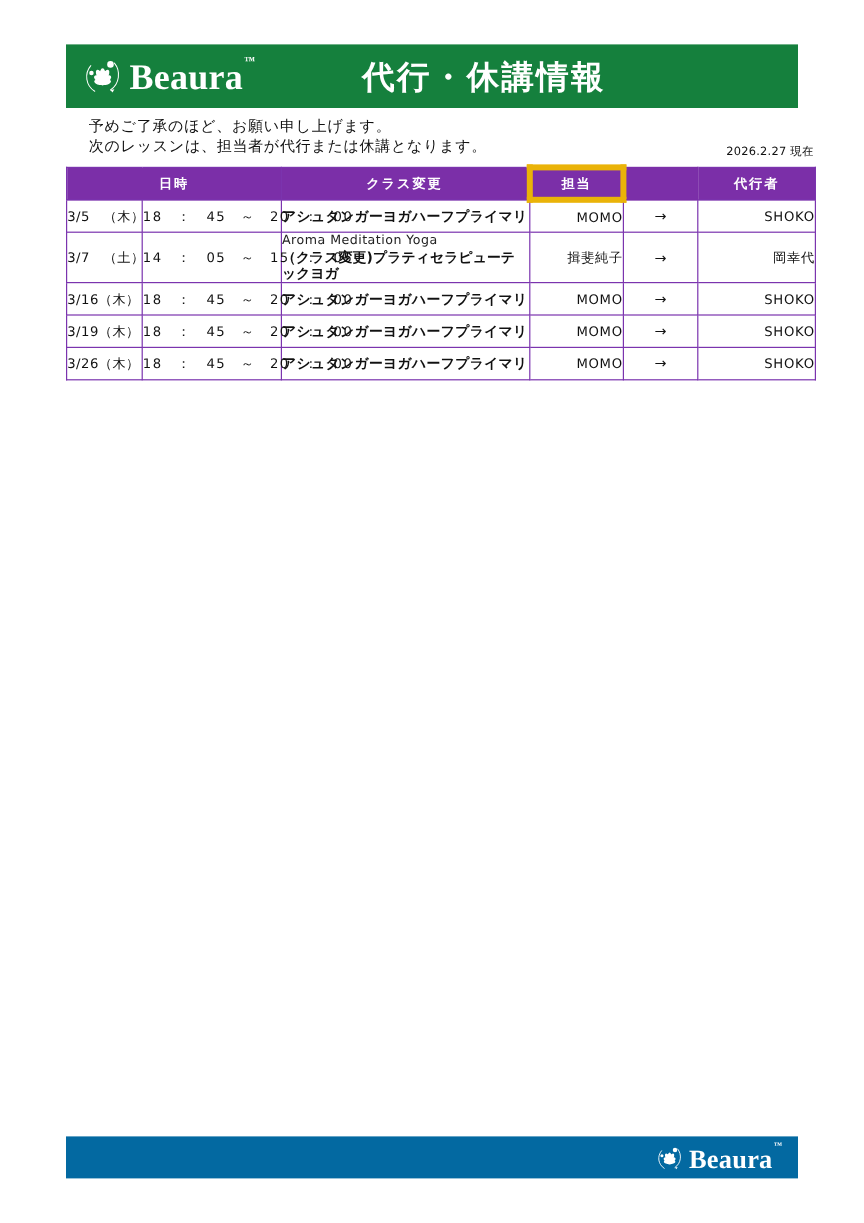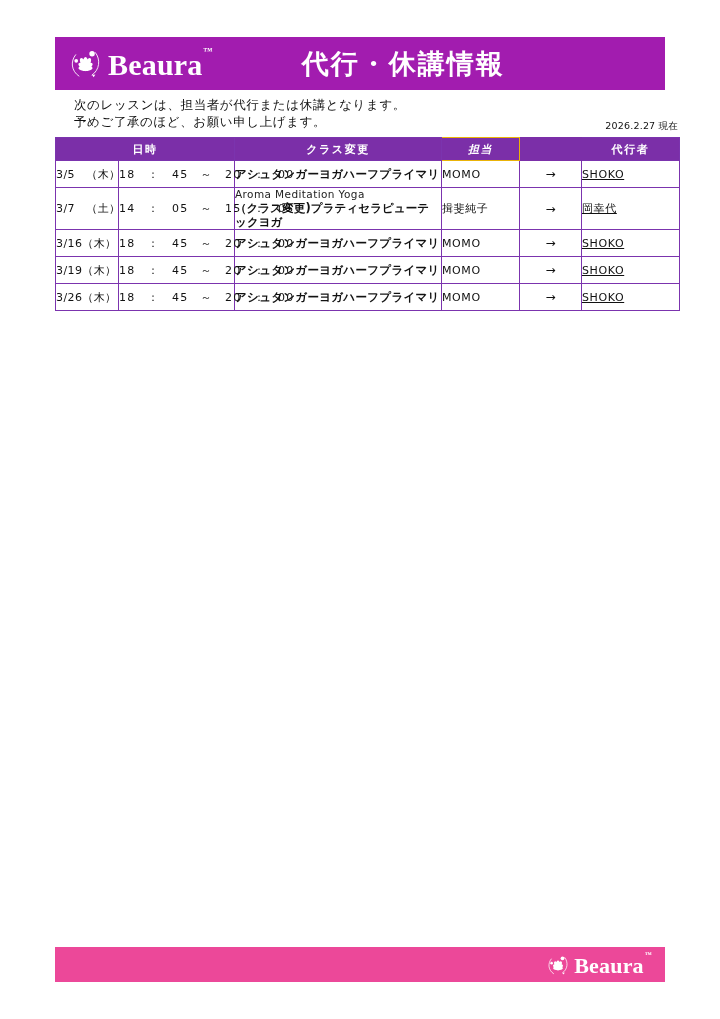--- a/index.html
+++ b/index.html
@@ -16,21 +16,21 @@
     overflow: hidden;
   }
 
   
   .header-band {
     position: absolute;
     left: 55px;
     top: 37px;
     width: 610px;
     height: 53px;
-    background: #a21caf;
+    background: #15803d;
     display: flex;
     align-items: center;
   }
   .brand-lock {
     display: flex;
     align-items: center;
     margin-left: 13px;
     gap: 5px;
   }
   .lotus-mark {
@@ -117,22 +117,21 @@
     color: #ffffff;
     font-family: "DejaVu Sans", "Liberation Sans", sans-serif;
     font-size: 11px;
     font-weight: 700;
     height: 22px;
     letter-spacing: 1.6px;
     text-align: center;
     border: 1px solid #7B2FA8;
   }
   thead th.hdr-tantou {
-    border: 1px solid #eab308;
-    font-style: italic;
+    border: 5px solid #eab308;
   }
   thead th.hdr-blank { border: 1px solid #7B2FA8; }
 
   tbody tr { height: 27px; }
   tbody tr.tall { height: 31px; }
 
   td.c-date {
     font-family: "DejaVu Sans", "Liberation Sans", sans-serif;
     font-size: 11px;
     letter-spacing: 0.4px;
@@ -165,45 +164,45 @@
   }
   td.c-class .line-jp {
     display: block;
     font-weight: 700;
     font-size: 11.5px;
     line-height: 14px;
     letter-spacing: 0.1px;
     color: #111;
   }
   td.c-teacher, td.c-sub {
-    text-align: left;
+    text-align: right;
     font-family: "DejaVu Sans", "Liberation Sans", sans-serif;
     font-size: 11px;
     letter-spacing: 0.6px;
     color: #111;
   }
   td.c-arrow {
     text-align: center;
     font-family: "DejaVu Sans", "Liberation Sans", sans-serif;
     font-size: 12px;
     color: #111;
     border-left: none;
     border-right: none;
   }
   td.c-teacher { border-right: none; }
-  td.c-sub { border-left: none; text-decoration: underline; }
+  td.c-sub { border-left: none; }
 
   
   .footer-band {
     position: absolute;
     left: 55px;
     top: 947px;
     width: 610px;
     height: 35px;
-    background: #ec4899;
+    background: #0369a1;
     display: flex;
     align-items: center;
     justify-content: flex-end;
   }
   .footer-brand {
     display: flex;
     align-items: center;
     gap: 4px;
     margin-right: 14px;
   }
@@ -235,22 +234,22 @@
           <ellipse cx="32" cy="38" rx="4" ry="9" transform="rotate(80 32 42)"></ellipse>
         </g>
       </svg>
     </span>
     <span class="brand-word"><span>Beaura</span><span class="brand-tm">™</span></span>
   </div>
   <div class="header-title">代行・休講情報</div>
 </div>
 
 <div class="notice">
+  <div>予めご了承のほど、お願い申し上げます。</div>
   <div>次のレッスンは、担当者が代行または休講となります。</div>
-  <div>予めご了承のほど、お願い申し上げます。</div>
 </div>
 <div class="asof">2026.2.27 現在</div>
 
 <div class="table-wrap">
   <table class="sched">
     <colgroup>
       <col style="width:63px">
       <col style="width:116px">
       <col style="width:207px">
       <col style="width:78px">

